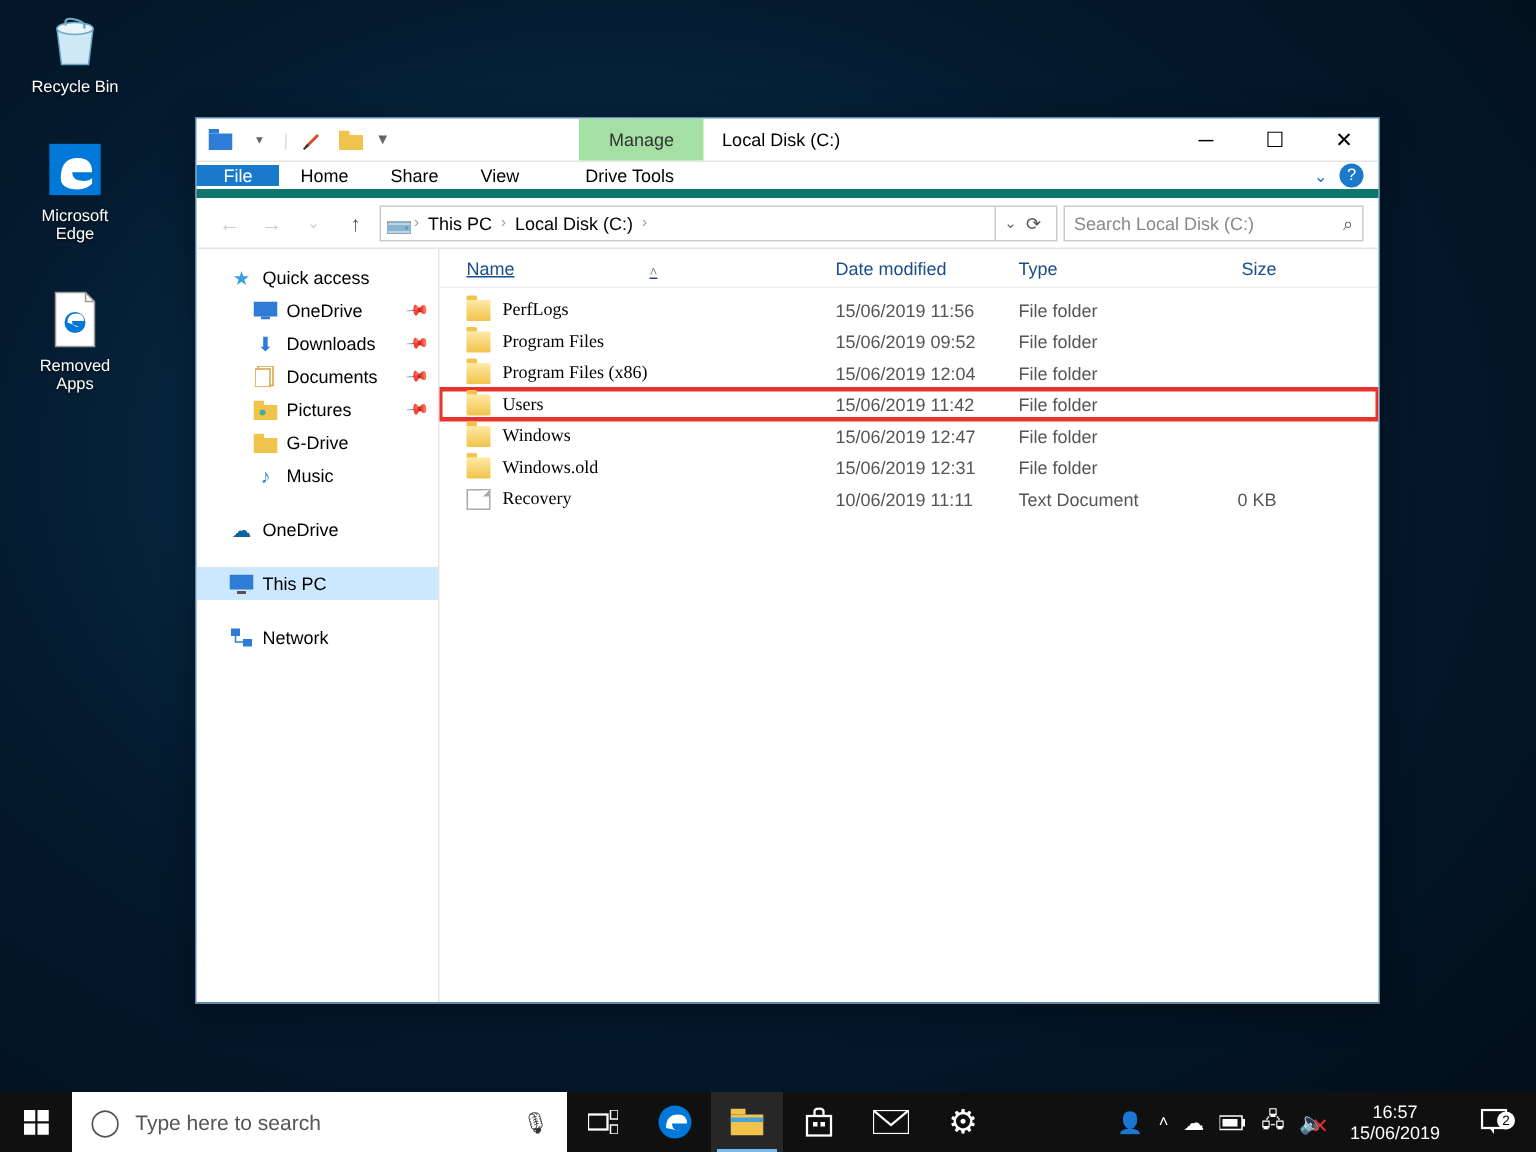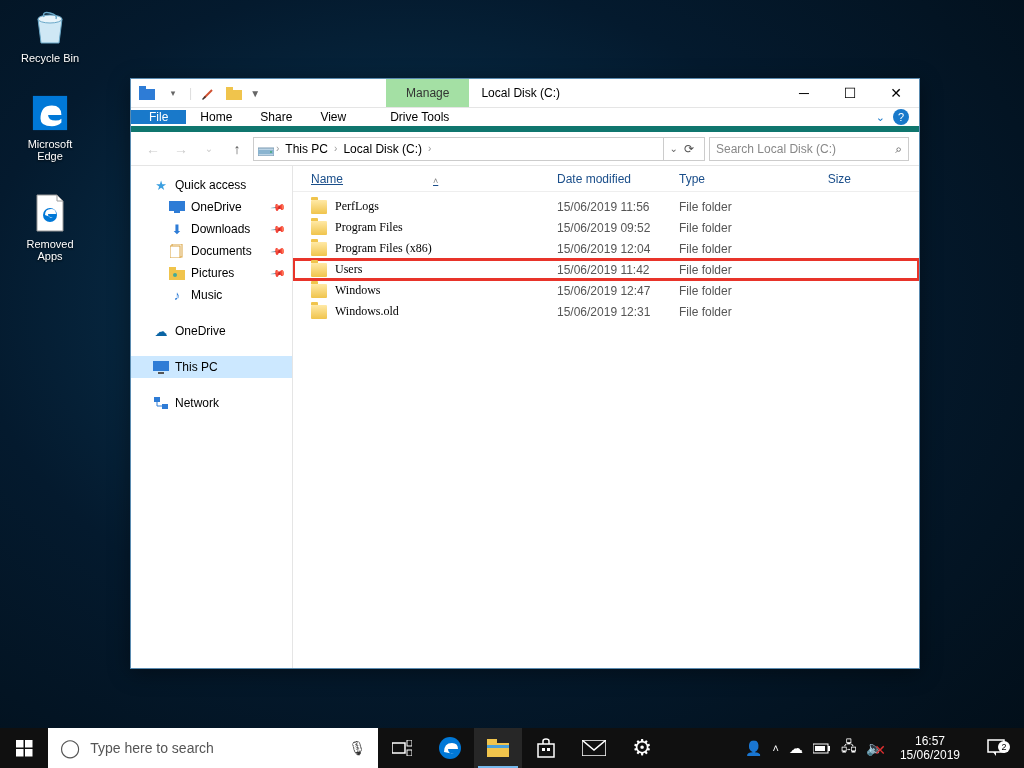--- a/index.html
+++ b/index.html
@@ -237,20 +237,29 @@
               <svg width="16" height="13">
                 <rect width="16" height="10" y="3" fill="#f0c44c"></rect>
                 <rect width="7" height="3" fill="#f0c44c"></rect>
                 <circle cx="6" cy="8" r="2" fill="#4a9"></circle>
               </svg>
             </span>
             <span>Pictures</span>
             <span class="pin">📌</span>
           </div>
         <div class="nav-item child">
+            <span class="nicon">
+              <svg width="16" height="13">
+                <rect width="16" height="10" y="3" fill="#f0c44c"></rect>
+                <rect width="7" height="3" fill="#f0c44c"></rect>
+              </svg>
+            </span>
+            <span>G-Drive</span>
+          </div>
+        <div class="nav-item child">
             <span class="nicon" style="color:#2e7cd6;">♪</span>
             <span>Music</span>
           </div>
       </div>
       <div class="nav-group">
         <div class="nav-item">
             <span class="nicon" style="color:#0a64a4;">☁</span>
             <span>OneDrive</span>
           </div>
       </div>
@@ -324,20 +333,27 @@
             <span class="fdate">15/06/2019 12:47</span>
             <span class="ftype">File folder</span>
             <span class="fsize"></span>
           </div>
           <div class="file-row">
             <span class="ficon folder-ico"></span>
             <span class="fname">Windows.old</span>
             <span class="fdate">15/06/2019 12:31</span>
             <span class="ftype">File folder</span>
             <span class="fsize"></span>
+          </div>
+          <div class="file-row">
+            <span class="ficon file-ico"></span>
+            <span class="fname">Recovery</span>
+            <span class="fdate">10/06/2019 11:11</span>
+            <span class="ftype">Text Document</span>
+            <span class="fsize">0 KB</span>
           </div>
         </div>
     </div>
   </div>
 
 </div>
 
 <div class="taskbar">
   <div class="start-btn">
     <svg width="17" height="17">

